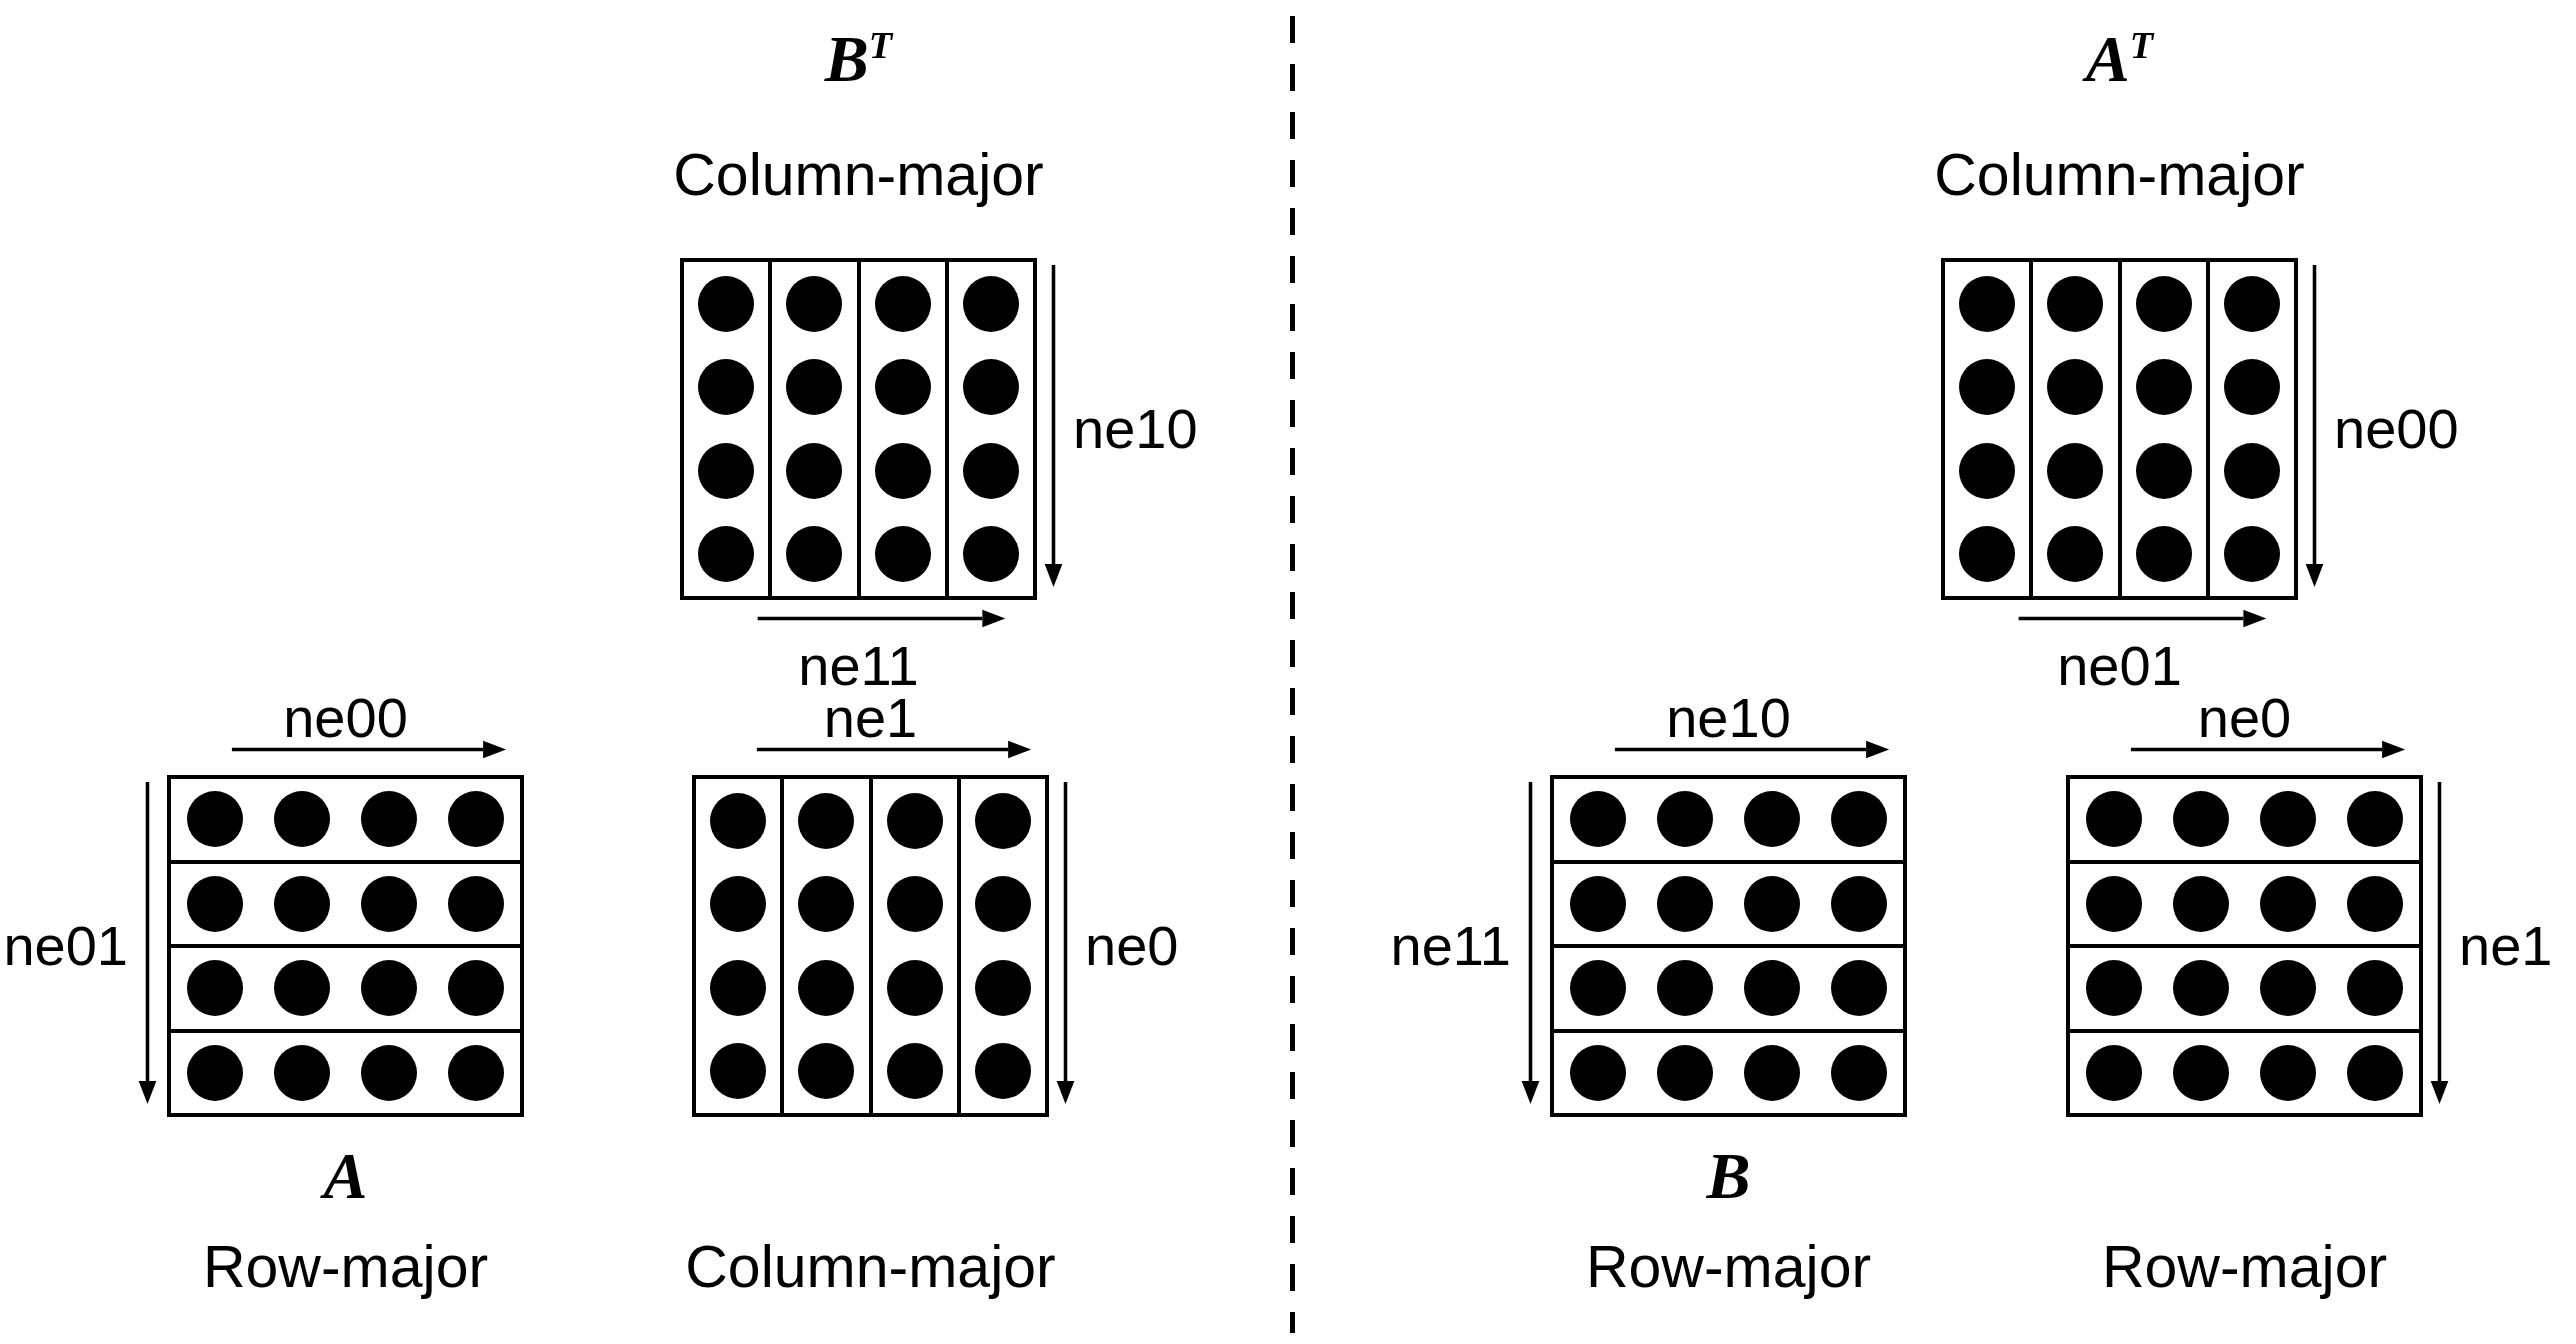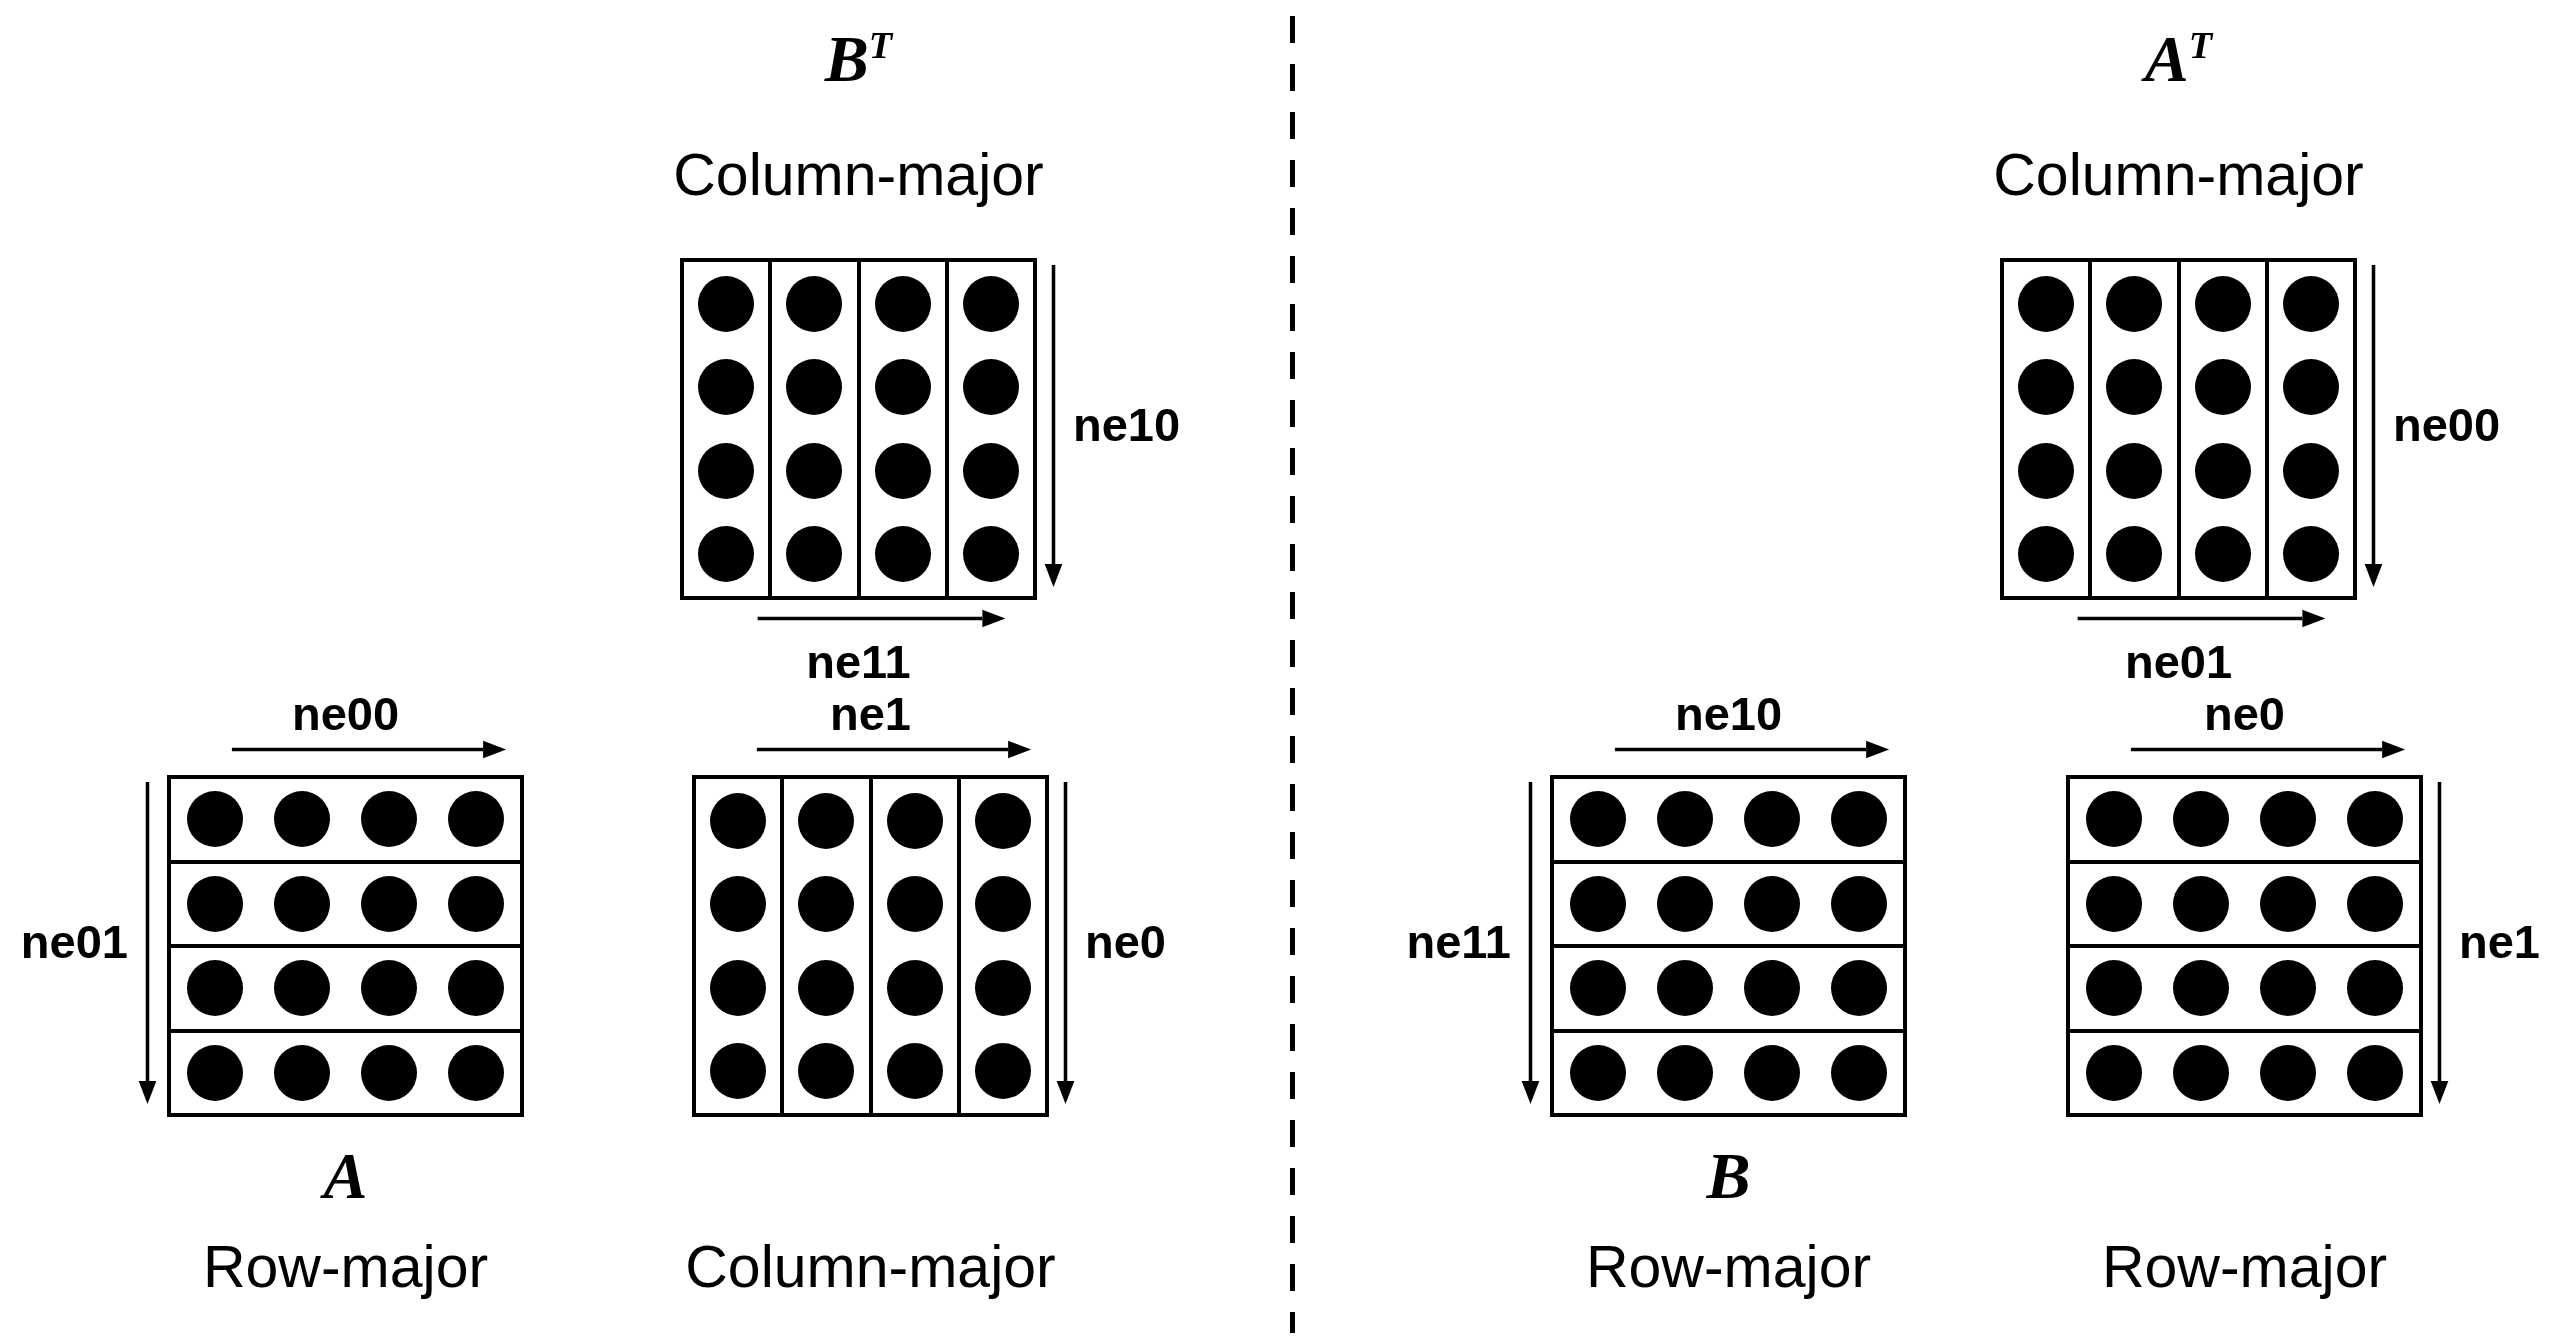--- a/index.html
+++ b/index.html
@@ -42,39 +42,39 @@
 
   
   .arrow{position:absolute;display:block;}
   .top-arrow{top:-37px;left:63px;}
   .bottom-arrow{top:calc(100% + 7.2px);left:76px;}
   .left-arrow{left:-31px;top:5.4px;}
   .right-arrow{left:calc(100% + 5.4px);top:5.4px;}
 
   
   .alabel{
-    position:absolute;font-weight:700;font-size:47px;white-space:nowrap;line-height:1;
+    position:absolute;font-weight:400;font-size:56px;white-space:nowrap;line-height:1;
   }
   .top-label{top:-85px;left:50%;transform:translateX(-50%);}
   .bottom-label{top:calc(100% + 38px);left:50%;transform:translateX(-50%);}
   .left-label{right:calc(100% + 39px);top:143px;text-align:right;}
   .right-label{left:calc(100% + 36px);top:143px;text-align:left;}
 
   
   #divider{
     position:absolute;left:1290px;top:16px;width:4.5px;height:1317px;
     background:repeating-linear-gradient(to bottom,#000 0px,#000 27px,transparent 27px,transparent 48px);
   }
 
   
   #g-bt{left:680px;top:258px;}
   #g-a{left:167px;top:775px;}
   #g-ct{left:692px;top:775px;}
   #g-b{left:1550px;top:775px;}
-  #g-at{left:2000px;top:258px;}
+  #g-at{left:1941px;top:258px;}
   #g-c{left:2066px;top:775px;}
 </style>
 </head>
 <body>
 
 <div id="canvas">
 
   <div class="mgroup labels-above" id="g-bt">
     <div class="t1"><span>B</span><sup>T</sup></div>
     <div class="t2">Column-major</div>

